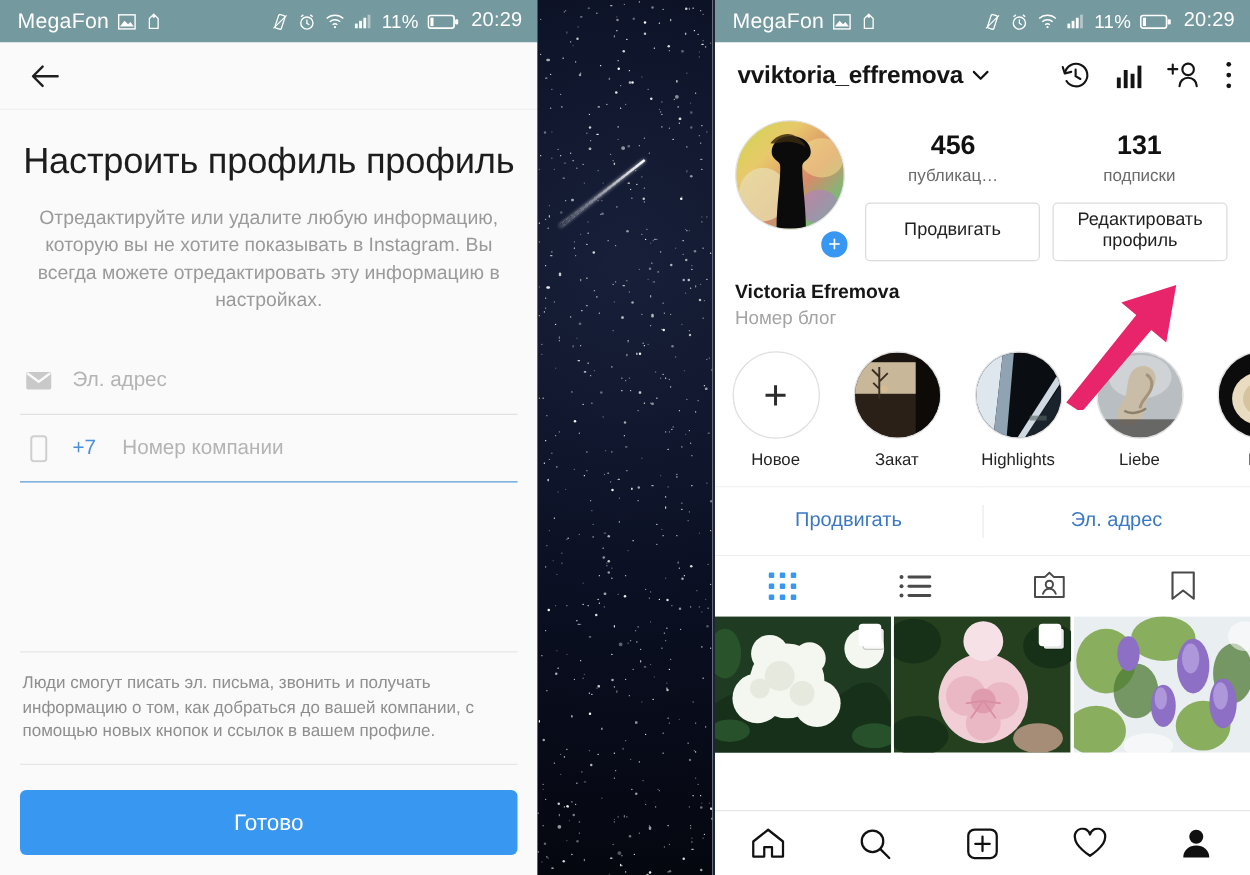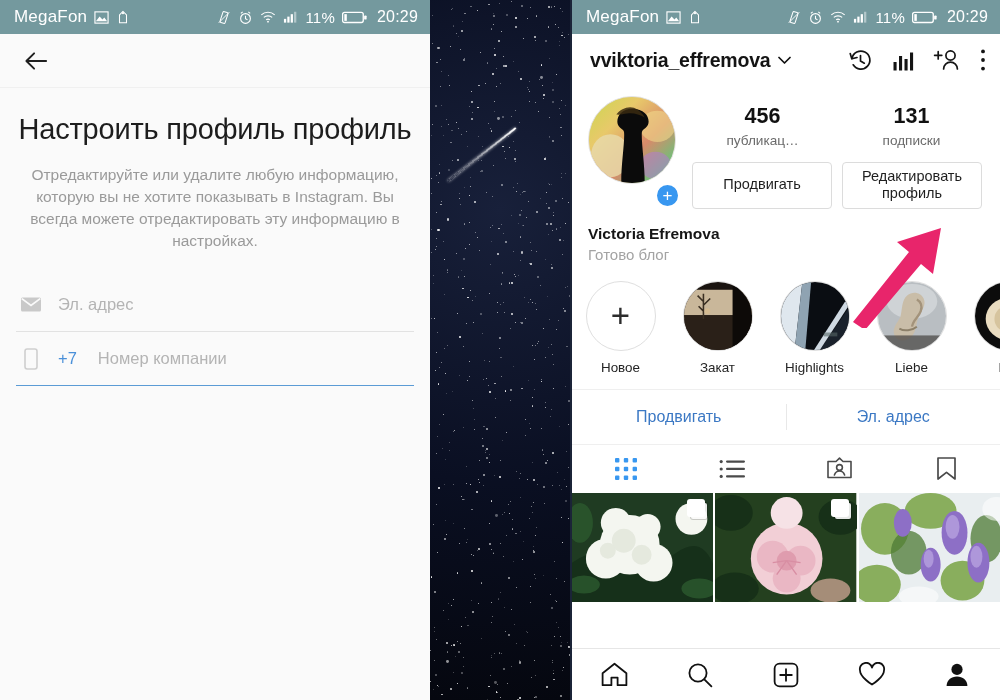--- a/index.html
+++ b/index.html
@@ -291,20 +291,24 @@
                 <rect x="2" y="1" width="12" height="20" rx="2.2" fill="none" stroke="#cfcfcf" stroke-width="1.6"></rect>
               </svg>
           </span>
           <span class="f-prefix">+7</span>
           <span class="f-place">Номер компании</span>
         </div>
 
 
       </div>
 
+      <div class="l-foot">
+        <div class="l-note">Люди смогут писать эл. письма, звонить и получать информацию о том, как добраться до вашей компании, с помощью новых кнопок и ссылок в вашем профиле.</div>
+        <button class="l-done">Готово</button>
+      </div>
     </div>
   </div>
 
   <div class="panel-mid">
     <div class="stars" id="starfield">
         <div class="star" style="width: 0.9px; height: 0.9px; left: 134px; top: 478.6px; opacity: 0.29;"></div>
         <div class="star" style="width: 0.9px; height: 0.9px; left: 82.9px; top: 365.8px; opacity: 0.35;"></div>
         <div class="star" style="width: 1.4px; height: 1.4px; left: 51.1px; top: 582.3px; opacity: 0.63;"></div>
         <div class="star" style="width: 0.9px; height: 0.9px; left: 75.9px; top: 432px; opacity: 0.96;"></div>
         <div class="star" style="width: 2.8px; height: 2.8px; left: 16.5px; top: 218.1px; opacity: 0.76;"></div>
@@ -1065,21 +1069,21 @@
 
         <div class="r-buttons">
           <button class="r-btn">Продвигать</button>
           <button class="r-btn">Редактировать профиль</button>
         </div>
       </div>
     </div>
 
     <div class="r-bio">
       <div class="bio-name">Victoria Efremova</div>
-      <div class="bio-cat">Готово блог</div>
+      <div class="bio-cat">Номер блог</div>
     </div>
 
     <div class="highlights">
 
       <div class="hl">
         <div class="hl-circle">
           <span class="hl-new">+</span>
         </div>
         <div class="hl-lbl">Новое</div>
       </div>

